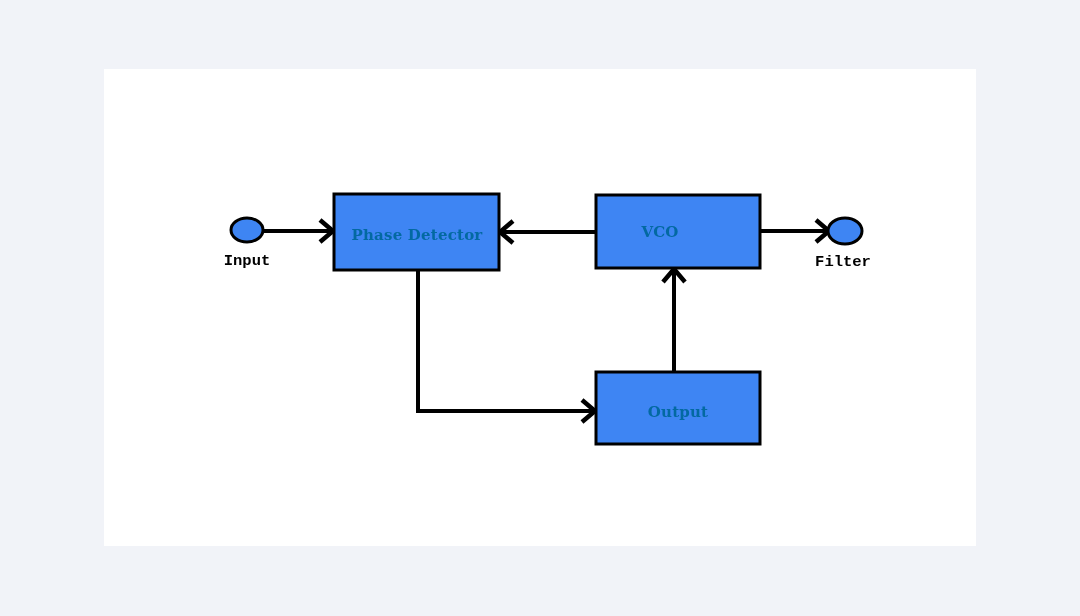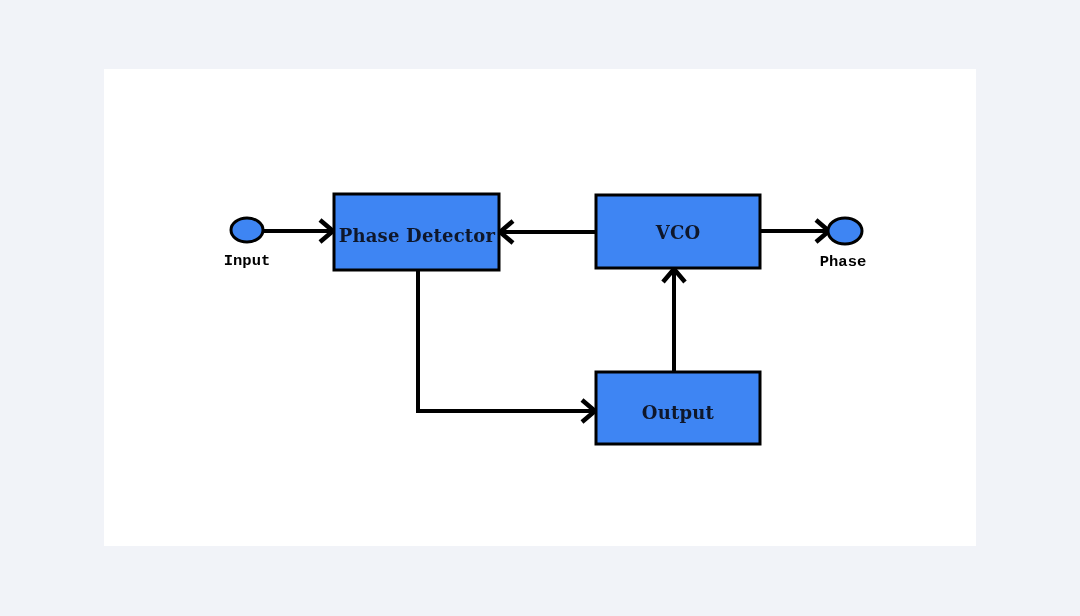--- a/index.html
+++ b/index.html
@@ -53,24 +53,24 @@
     stroke: #000000;
     stroke-width: 3;
   }
   #diagram-svg .node-ellipse {
     fill: #3e85f3;
     stroke: #000000;
     stroke-width: 3;
   }
   .node-label {
     position: absolute;
-    color: #0f172a;
+    color: #0369a1;
     font-family: "DejaVu Serif", "Liberation Serif", serif;
     font-weight: bold;
-    font-size: 18px;
+    font-size: 15px;
     letter-spacing: 0.2px;
     white-space: nowrap;
     text-align: center;
     transform: translate(-50%, -50%);
     pointer-events: none;
   }
   .port-label {
     position: absolute;
     color: #000000;
     font-family: Liberation Mono, monospace;
@@ -129,25 +129,25 @@
     <rect class="node-box" x="596" y="372" width="164" height="72"></rect>
 
     <ellipse class="node-ellipse" cx="845" cy="231" rx="17" ry="13"></ellipse>
 
   </svg>
 
   <div class="port-label" style="left:247px; top:252px;">Input</div>
 
   <div class="node-label" style="left:417px; top:235px;">Phase Detector</div>
 
-  <div class="node-label" style="left:678px; top:232px;">VCO</div>
+  <div class="node-label" style="left:660px; top:232px;">VCO</div>
 
   <div class="node-label" style="left:678px; top:412px;">Output</div>
 
-  <div class="port-label" style="left:843px; top:253px;">Phase</div>
+  <div class="port-label" style="left:843px; top:253px;">Filter</div>
 
   <div class="hit-box" style="left:231px; top:218px; width:32px; height:24px;"></div>
   <div class="hit-box" style="left:334px; top:194px; width:165px; height:76px;"></div>
   <div class="hit-box" style="left:596px; top:195px; width:164px; height:73px;"></div>
   <div class="hit-box" style="left:596px; top:372px; width:164px; height:72px;"></div>
   <div class="hit-box" style="left:828px; top:218px; width:34px; height:26px;"></div>
 
 </div>
 
 </body></html>

